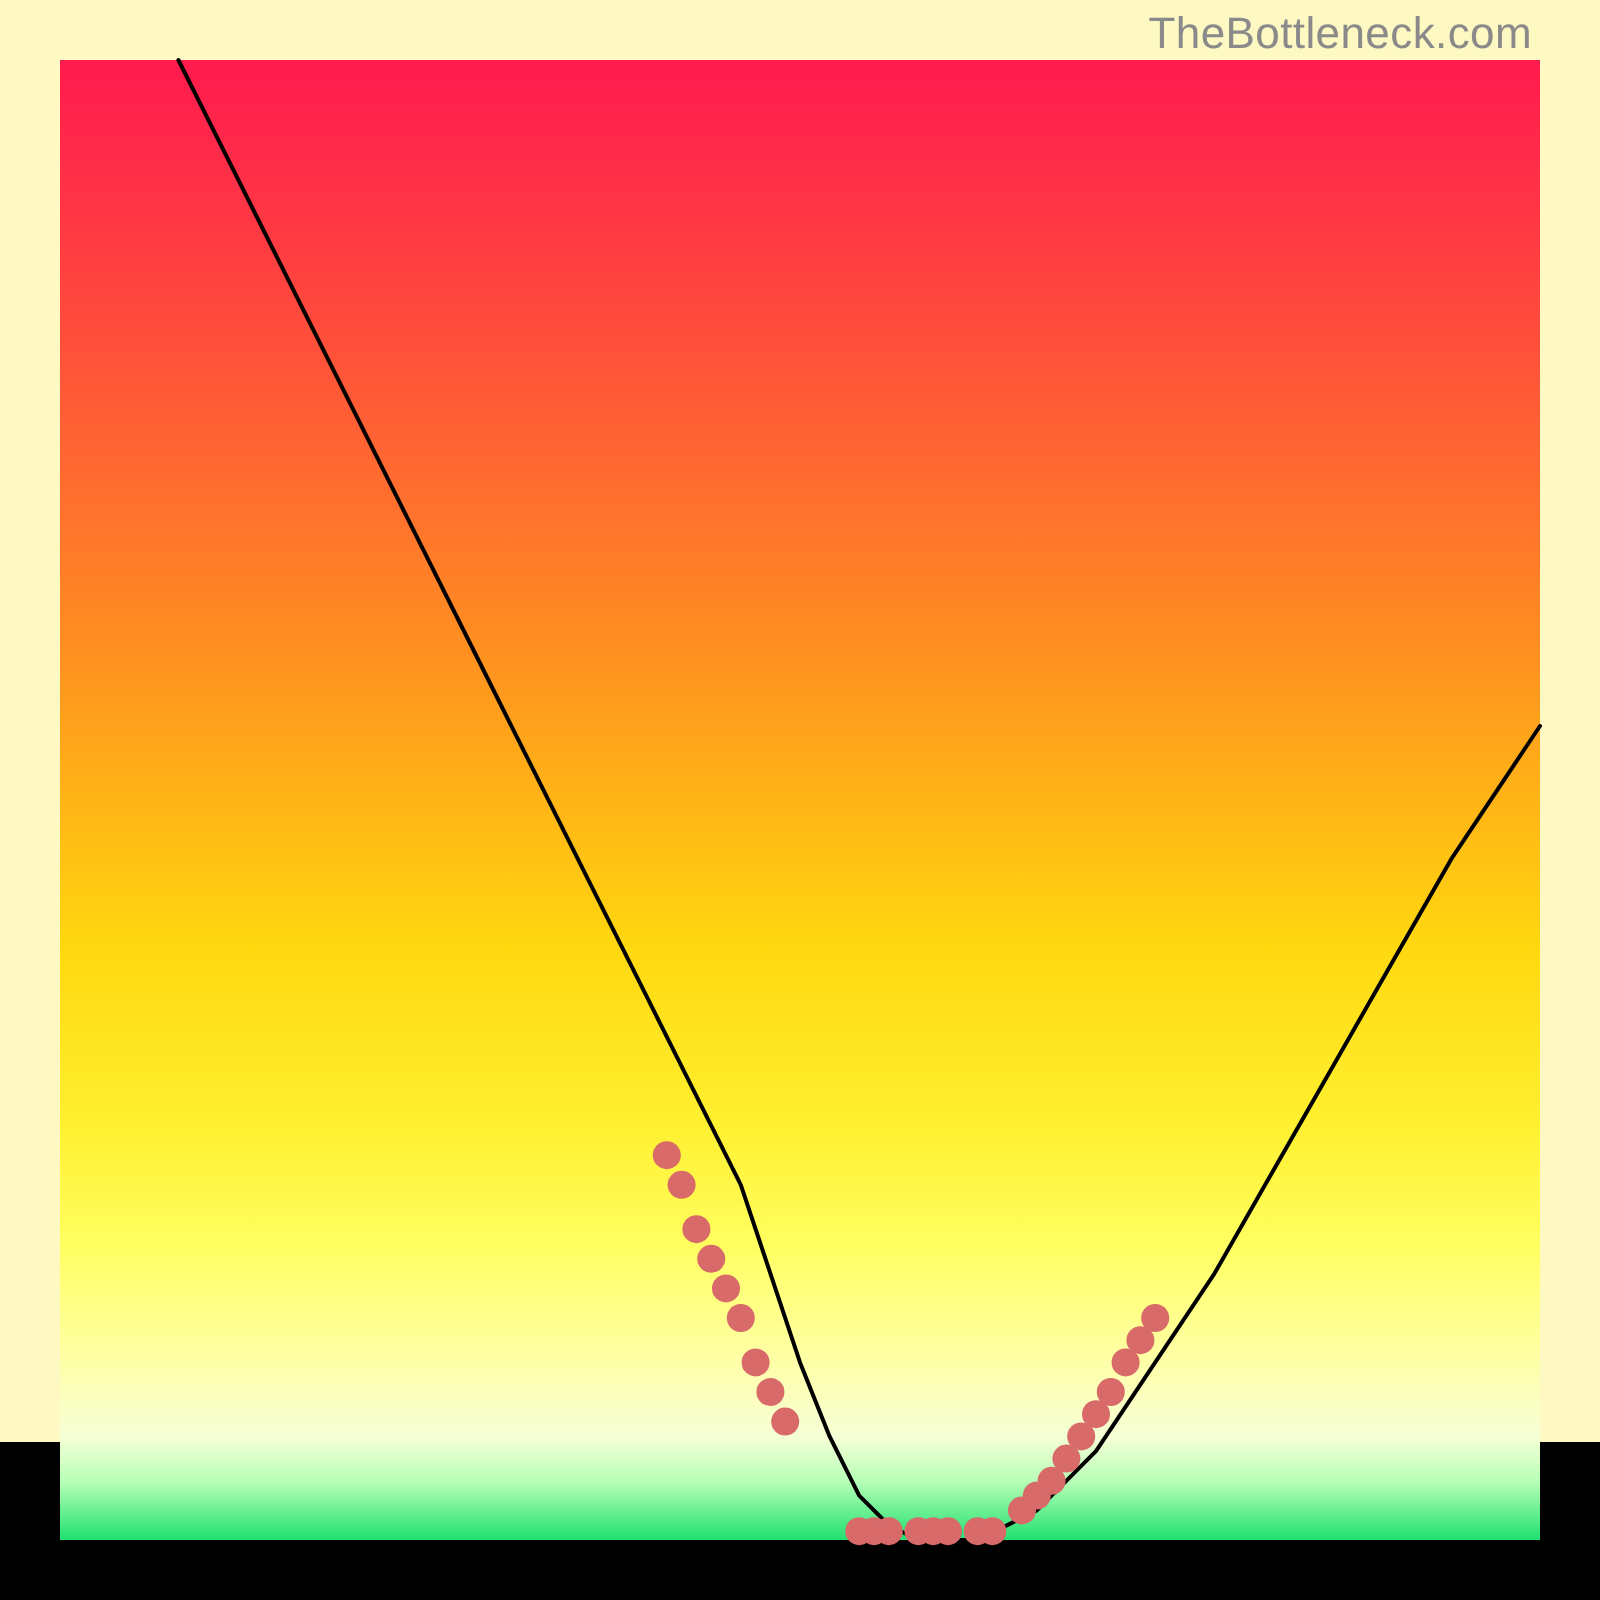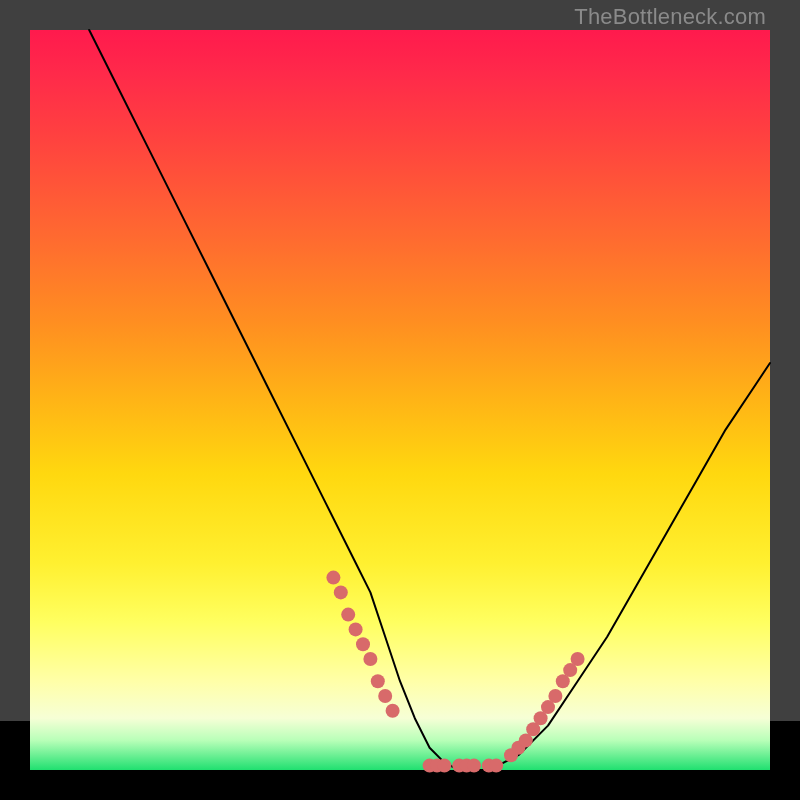--- a/index.html
+++ b/index.html
@@ -10,21 +10,21 @@
     background: #000;
     overflow: hidden;
     font-family: Arial, Helvetica, sans-serif;
   }
   .frame {
     position: absolute;
     left: 0;
     top: 0;
     width: 800px;
     height: 721px;
-    background: #404040;
+    background: #fef9c3;
   }
   .plot {
     position: absolute;
     left: 30px;
     top: 30px;
     width: 740px;
     height: 740px;
     
     background: linear-gradient(
       to bottom,

